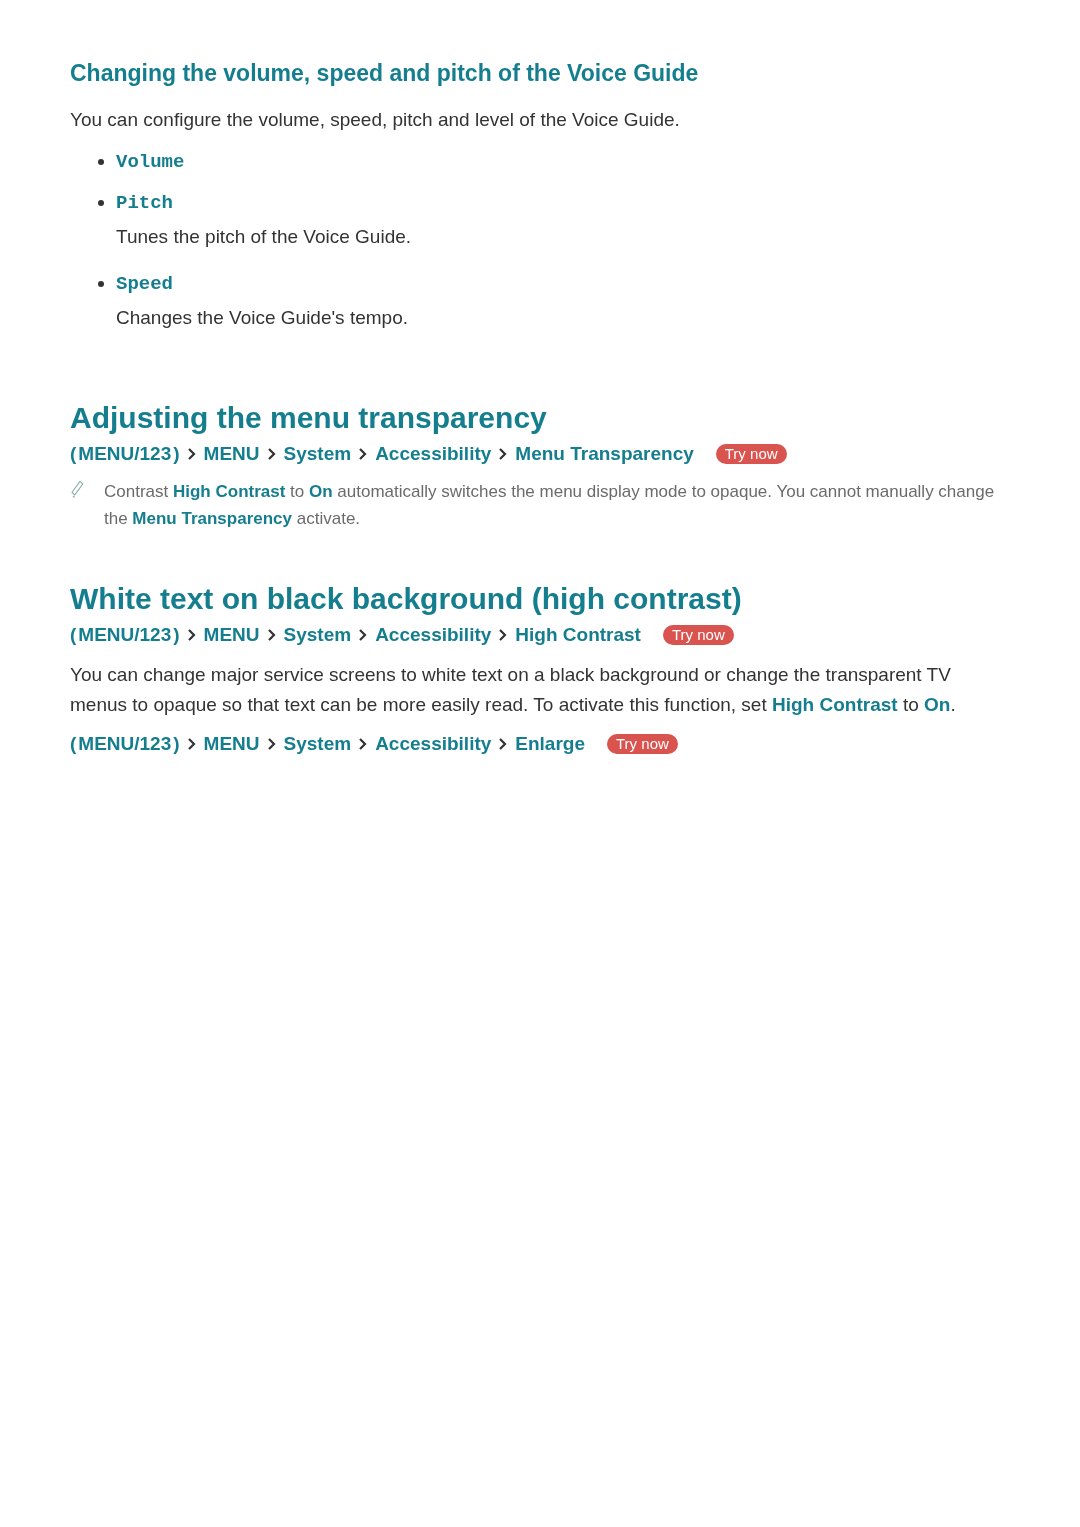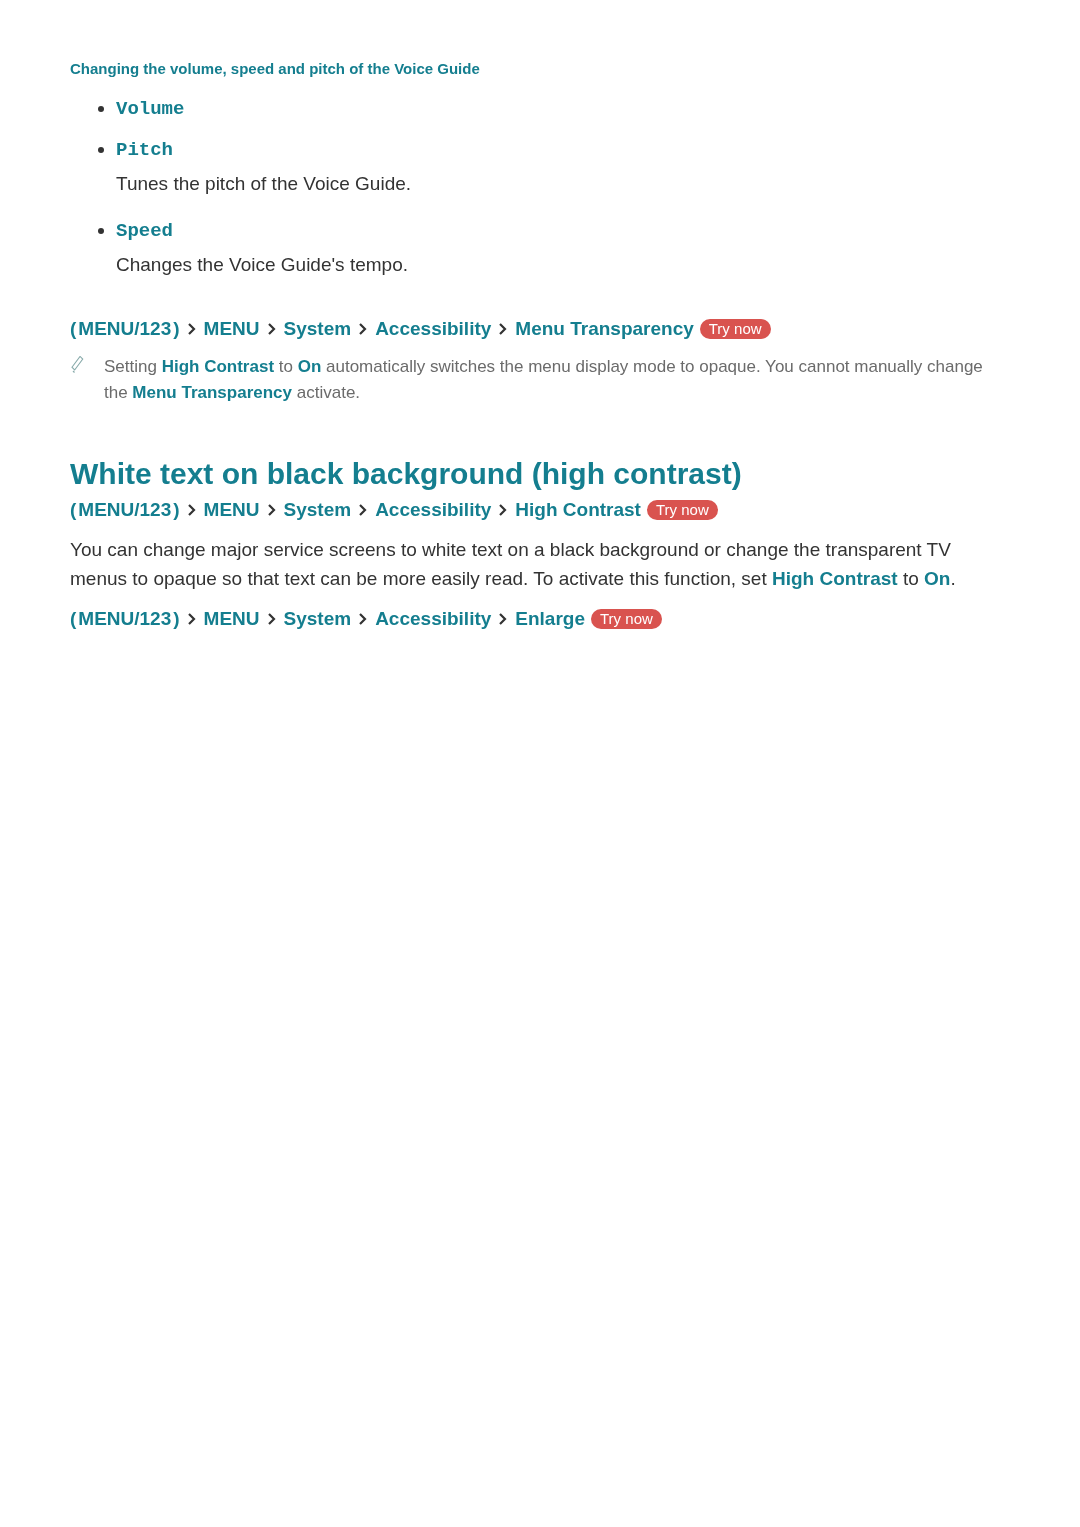--- a/index.html
+++ b/index.html
@@ -15,21 +15,21 @@
     font-family: "Segoe UI", "Helvetica Neue", Arial, sans-serif;
     color: var(--body);
     -webkit-font-smoothing: antialiased;
   }
   .page {
     width: 1080px;
     min-height: 1527px;
     padding: 60px 70px 60px 70px;
   }
   h3.sub-heading {
-    font-size: 15px;
+    font-size: 23px;
     font-weight: 600;
     color: var(--teal);
     margin: 0 0 18px 0;
   }
   p.body-text {
     font-size: 19px;
     line-height: 1.55;
     margin: 0 0 14px 0;
     color: var(--body);
   }
@@ -80,21 +80,21 @@
   }
   .chev svg { display: block; }
   .try-now {
     display: inline-block;
     background: var(--red);
     color: #fff;
     font-size: 15px;
     font-weight: 500;
     padding: 1px 9px 2px 9px;
     border-radius: 10px;
-    margin-left: 4px;
+    margin-left: 20px;
     vertical-align: 1px;
   }
   .note-row {
     display: flex;
     align-items: flex-start;
     gap: 14px;
     margin: 8px 0 10px 0;
   }
   .note-icon {
     flex: 0 0 20px;
@@ -114,34 +114,36 @@
     color: var(--teal);
     font-weight: 600;
   }
 </style>
 </head>
 <body>
 
 <div class="page">
 
   <h3 class="sub-heading">Changing the volume, speed and pitch of the Voice Guide</h3>
+  <p class="body-text">You can configure the volume, speed, pitch and level of the Voice Guide.</p>
   <ul class="option-list">
     <li>
       <span class="opt-name">Volume</span>
     </li>
     <li>
       <span class="opt-name">Pitch</span>
       <span class="opt-desc">Tunes the pitch of the Voice Guide.</span>
     </li>
     <li>
       <span class="opt-name">Speed</span>
       <span class="opt-desc">Changes the Voice Guide's tempo.</span>
     </li>
   </ul>
 
+  <h2 class="section-heading">Adjusting the menu transparency</h2>
   <div class="breadcrumb">
     <span class="paren">(</span>
       <span class="step">MENU/123</span>
       <span class="paren">)</span>
     <span class="chev">
         <svg width="12" height="12" viewBox="0 0 12 12">
           <path d="M3 1 L8 6 L3 11" fill="none" stroke="#333" stroke-width="2.2"></path>
         </svg>
       </span>
     <span class="step">MENU</span>
@@ -166,21 +168,21 @@
     <span class="try-now">Try now</span>
   </div>
   <div class="note-row">
     <span class="note-icon">
       <svg width="18" height="18" viewBox="0 0 24 24" fill="none" stroke="#8aa" stroke-width="1.6">
         <path d="M4 20 L16 4 L20 8 L8 24 Z" transform="translate(-1,-3) scale(0.9)"></path>
         <line x1="4" y1="20" x2="6" y2="22"></line>
       </svg>
     </span>
     <div class="note-text">
-      <span>Setting </span><span class="kw">High Contrast</span><span> to </span><span class="kw">On</span><span> automatically switches the menu display mode to opaque. You cannot manually change the </span><span class="kw">Menu Transparency</span><span> activate.</span>
+      <span>Contrast </span><span class="kw">High Contrast</span><span> to </span><span class="kw">On</span><span> automatically switches the menu display mode to opaque. You cannot manually change the </span><span class="kw">Menu Transparency</span><span> activate.</span>
     </div>
   </div>
 
   <h2 class="section-heading">White text on black background (high contrast)</h2>
   <div class="breadcrumb">
     <span class="paren">(</span>
       <span class="step">MENU/123</span>
       <span class="paren">)</span>
     <span class="chev">
         <svg width="12" height="12" viewBox="0 0 12 12">

